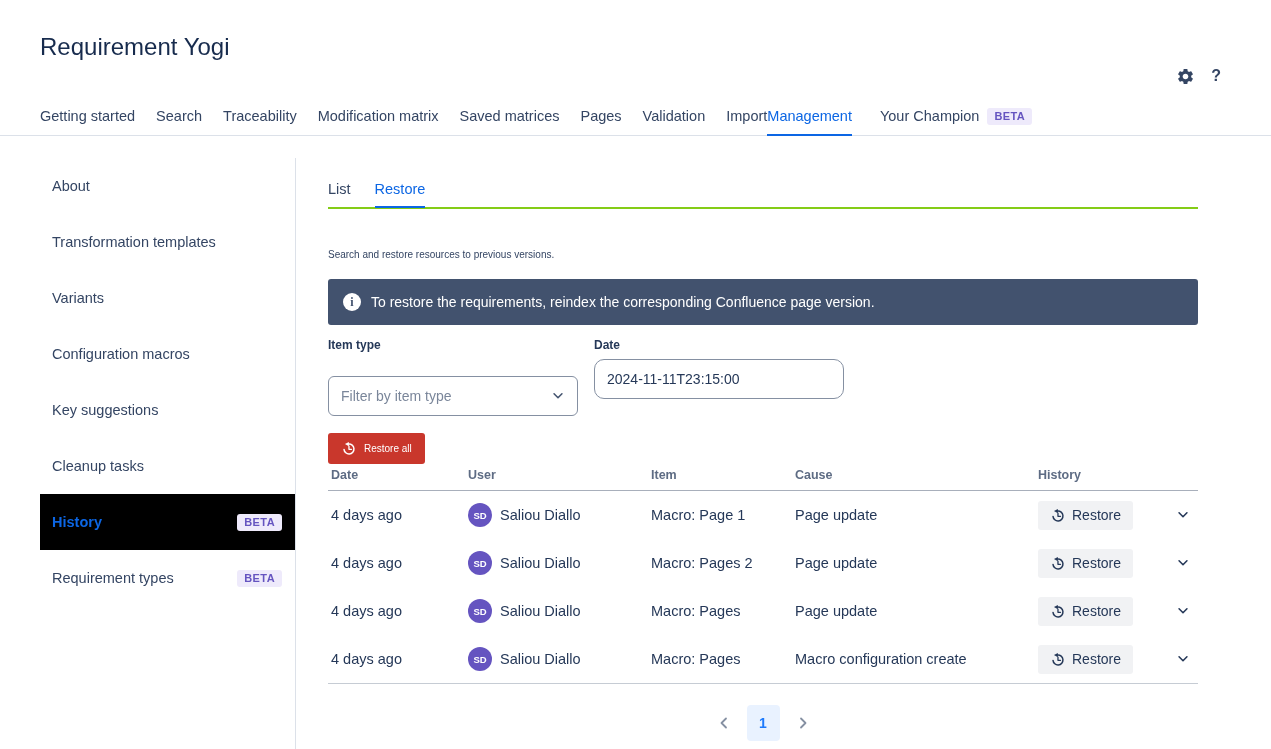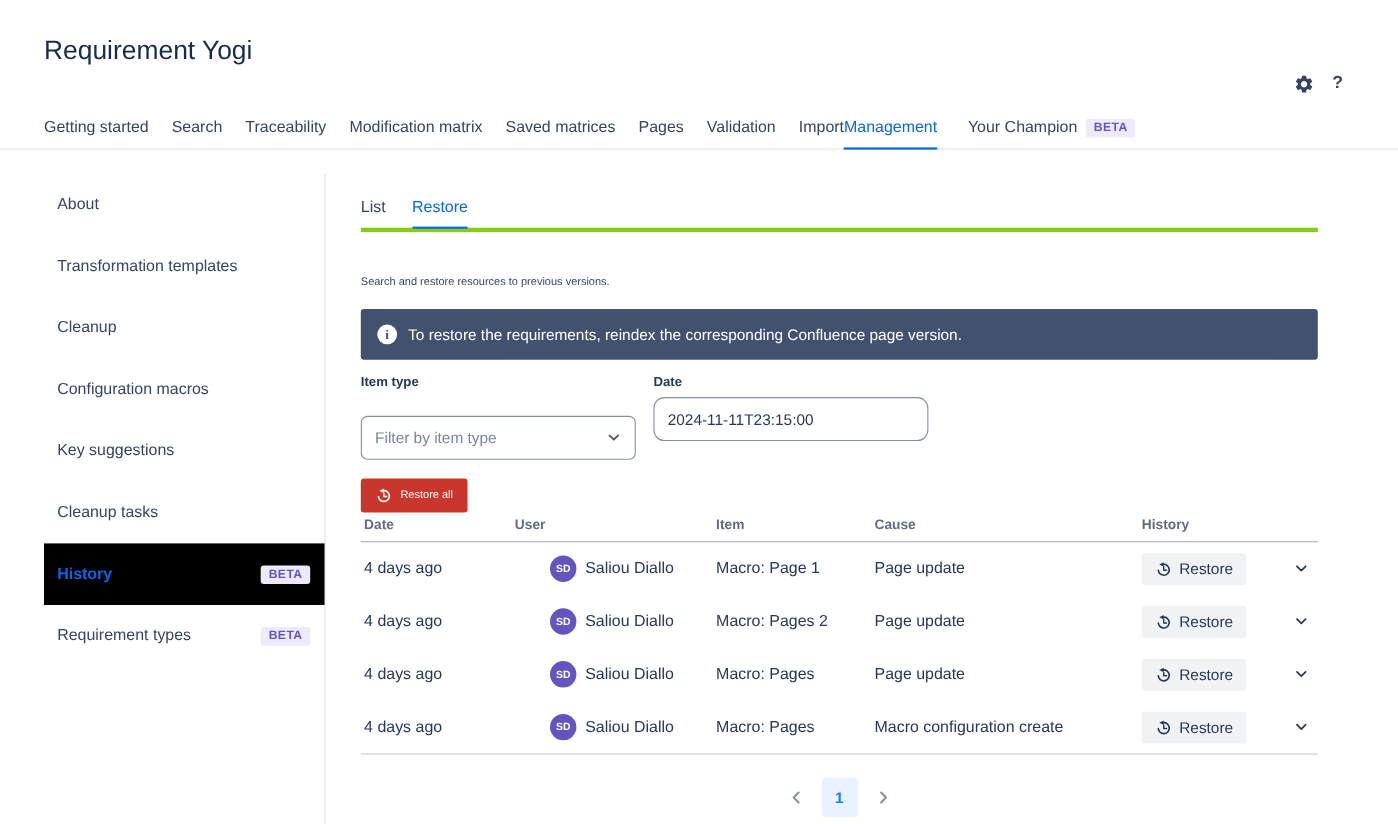--- a/index.html
+++ b/index.html
@@ -28,21 +28,21 @@
   
   .layout { display:flex; height:616px; }
   .sidebar { width:296px; margin-top:22px; border-right:1px solid #DCE1E9; flex-shrink:0; }
   .side-item { height:56px; margin-left:40px; padding:0 13px 0 12px; display:flex;
     align-items:center; justify-content:space-between; font-size:14.5px; color:#344563; cursor:pointer; }
   .side-item.selected { background:#000000; color:#0C66E4; font-weight:700; }
 
   .main { flex:1; padding:45px 73px 0 32px; }
 
   
-  .subtabs { display:flex; gap:24px; border-bottom:4px solid #84cc16;text-align:center; }
+  .subtabs { display:flex; gap:24px; border-bottom:2px solid #84cc16;text-align:center; }
   .subtab { font-size:14.5px; color:#344563; padding-bottom:10px; position:relative; cursor:pointer; }
   .subtab.active { color:#0C66E4; font-weight:500; }
   .subtab.active::after { content:""; position:absolute; left:0; right:0; bottom:-1px; height:2px; background:#0C66E4; }
 
   .desc { margin-top:40px; font-size:10px; color:#344563; }
 
   
   .banner { margin-top:19px; height:46px; background:#42526E; border-radius:3px;
     display:flex; align-items:center; padding:0 15px; gap:10px; color:#fff; font-size:14px; }
   .info-circle { width:18px; height:18px; border-radius:50%; background:#fff; color:#42526E;
@@ -66,21 +66,21 @@
   
   .table { margin-top:4px; }
   .t-head, .t-row { display:grid; grid-template-columns:137px 183px 144px 243px 1fr; align-items:center; }
   .t-head { border-bottom:1px solid #A8AFBB; }
   .t-head > div { font-size:12.5px; font-weight:700; color:#5E6C84; padding:0 0 8px 3px; }
   .t-rows { border-bottom:1px solid #C6CCD4; }
   .t-row { height:48px; font-size:14.5px; color:#253858; }
   .t-row > div { padding-left:3px; }
   .user-cell { display:flex; align-items:center; gap:8px; }
   .avatar { width:24px; height:24px; border-radius:50%; background:#6554C0; color:#fff;
-    font-size:9.5px; font-weight:700; display:flex; align-items:center; justify-content:center; flex-shrink:0;margin-left:32px; }
+    font-size:9.5px; font-weight:700; display:flex; align-items:center; justify-content:center; flex-shrink:0; }
   .actions-cell { display:flex; align-items:center; justify-content:space-between; padding-right:8px; }
   .row-restore { display:inline-flex; align-items:center; gap:7px; background:#F1F2F4; color:#253858;
     border:none; border-radius:3px; height:29px; padding:0 12px; font-size:14px; font-family:inherit; cursor:pointer; }
   .row-chevron { color:#253858; cursor:pointer; display:flex; }
 
   
   .pagination { margin-top:21px; display:flex; align-items:center; justify-content:center; gap:15px; }
   .page-chev { color:#8590A2; cursor:pointer; display:flex; }
   .page-num { width:33px; height:36px; background:#E9F2FF; color:#1D7AFC; border-radius:4px;
     font-size:14px; font-weight:700; display:flex; align-items:center; justify-content:center; cursor:pointer; }
@@ -147,21 +147,21 @@
 
 <div class="layout">
   <aside class="sidebar">
     <div class="side-item">
       <span>About</span>
     </div>
     <div class="side-item">
       <span>Transformation templates</span>
     </div>
     <div class="side-item">
-      <span>Cleanup</span>
+      <span>Variants</span>
     </div>
     <div class="side-item">
       <span>Configuration macros</span>
     </div>
     <div class="side-item">
       <span>Key suggestions</span>
     </div>
     <div class="side-item">
       <span>Cleanup tasks</span>
     </div>

